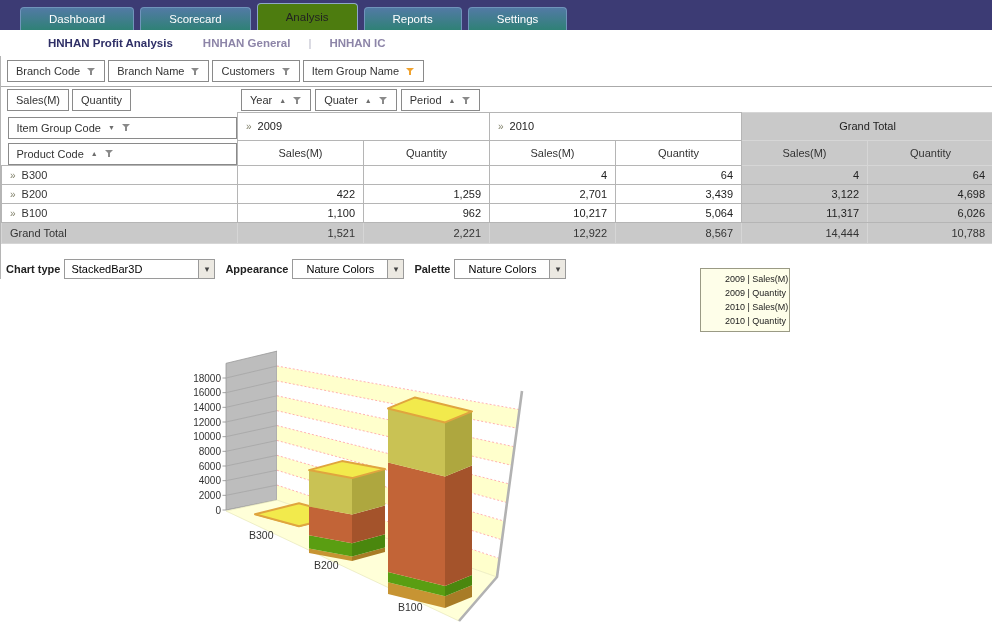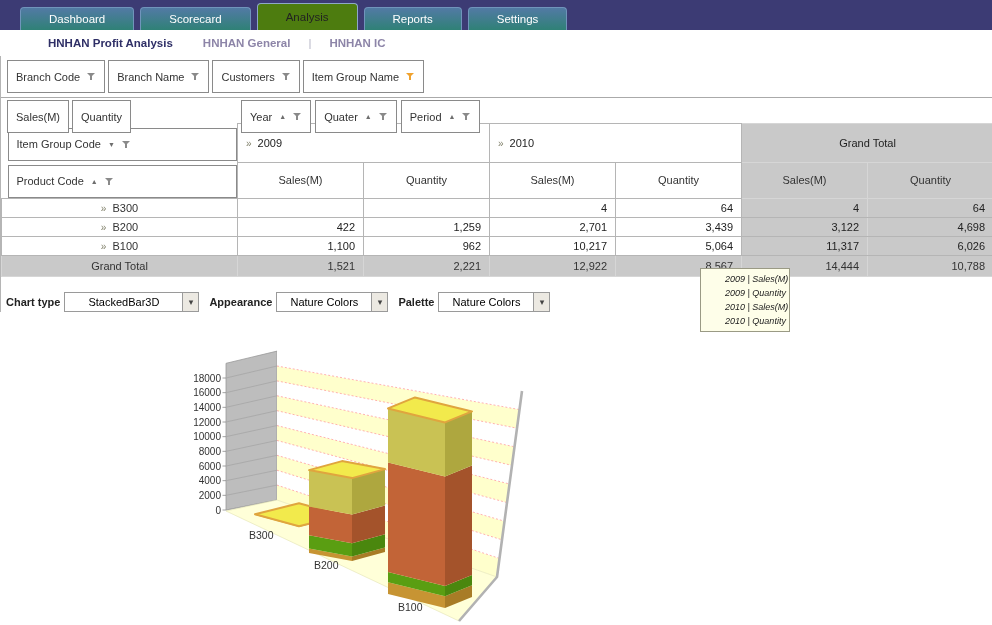--- a/index.html
+++ b/index.html
@@ -17,59 +17,59 @@
   .bc-title { color:#2f2f66; font-weight:bold; margin-right:12px; }
   .bc-link { color:#8d85a8; font-weight:bold; }
   .bc-sep { color:#b5b5c5; }
 
   .panel { border-left:1px solid #b5b5b5; }
 
   
   .btnrow { display:flex; gap:3px; padding:4px 0 4px 6px; }
   .filterrow { border-bottom:1px solid #aaa; }
   .fbtn { display:inline-flex; align-items:center; gap:7px; border:1px solid #8a8a8a; background:#fff;
-    padding:0 8px; font-size:11px; color:#333; height:33px; cursor:default; }
+    padding:0 8px; font-size:11px; color:#333; height:22px; cursor:default; }
   .measurerow { position:relative; height:25px; padding-top:2px; }
   .coldims { position:absolute; left:240px; top:2px; display:flex; gap:4px; }
   .sort { font-size:7px; color:#6e6e6e; line-height:1; }
   .funnel { position:relative; width:9px; height:9px; display:inline-block; color:#8a8a8a; }
   .funnel::before { content:""; position:absolute; left:0; top:1px; border-left:4px solid transparent;
     border-right:4px solid transparent; border-top:4px solid currentColor; }
   .funnel::after { content:""; position:absolute; left:3px; top:4px; width:2px; height:4px; background:currentColor; }
   .funnel.active { color:#f0a22e; }
 
   
   table.pivot { border-collapse:collapse; width:992px; table-layout:fixed; font-size:11px; }
   .pivot td { border:1px solid #b5b5b5; padding:2px 8px; color:#222; height:19px; background:#fff; }
   .pivot tr.grp td { height:21px; }
   .pivot td.corner { border-top:none; border-left:none; vertical-align:top; padding:4px 0 0 6px; }
   .pivot td.ghead { text-align:left; }
   .pivot td.sub { text-align:center; color:#333; }
   .pivot td.num { text-align:right; }
-  .pivot td.rowhdr { text-align:center; color:#333;margin-top:32px; }
+  .pivot td.rowhdr { text-align:left; color:#333;margin-top:32px; }
   .pivot td.gt { background:#c9c9c9; border-color:#d6d6d6; border-bottom-color:#b5b5b5; }
   .pivot td.gt-head { background:#c9c9c9; border-color:#d6d6d6; text-align:center; }
   .pivot tr.totalrow td { background:#c9c9c9; border-color:#d6d6d6; border-top-color:#b5b5b5; height:21px; color:#333; }
   .exp { color:#7f7f68; font-size:10px; margin-right:6px; }
   .dimbtns { display:flex; gap:4px;flex-direction:column; }
 
   
   .controls { margin-top:15px; padding-left:5px; display:flex; align-items:center; font-size:11px; }
   .ctl-label { font-weight:bold; color:#222; margin-right:4px; }
   .gap { margin-left:10px; }
   .sel { border:1px solid #9a9a9a; height:20px; display:inline-flex; align-items:center; background:#fff; }
   .sel-text { padding:0 6px; flex:1; }
   .sel-btn { width:16px; height:100%; background:#ece9e2; border-left:1px solid #9a9a9a;
     display:flex; align-items:center; justify-content:center; font-size:9px; color:#444; }
-  .w132 { width:135px;text-align:center; } .w110 { width:112px;text-align:center; }
+  .w132 { width:151px; } .w110 { width:112px;text-align:center; }
 
   
   .legend { position:absolute; left:700px; top:268px; width:90px; background:#fefee9;
     border:1px solid #9a9a85; padding:3px 4px; }
-  .leg-item { display:flex; align-items:center; gap:20px; height:14px;font-style:italic; }
+  .leg-item { display:flex; align-items:center; gap:20px; height:14px; }
   .leg-swatch { width:14px; height:10px; display:inline-block; }
   .leg-label { font-size:9px; color:#222; white-space:nowrap; }
 
   
   #chart { position:absolute; left:170px; top:350px; width:400px; height:275px; }
 </style>
 </head>
 <body>
 
 <div class="tabbar">

